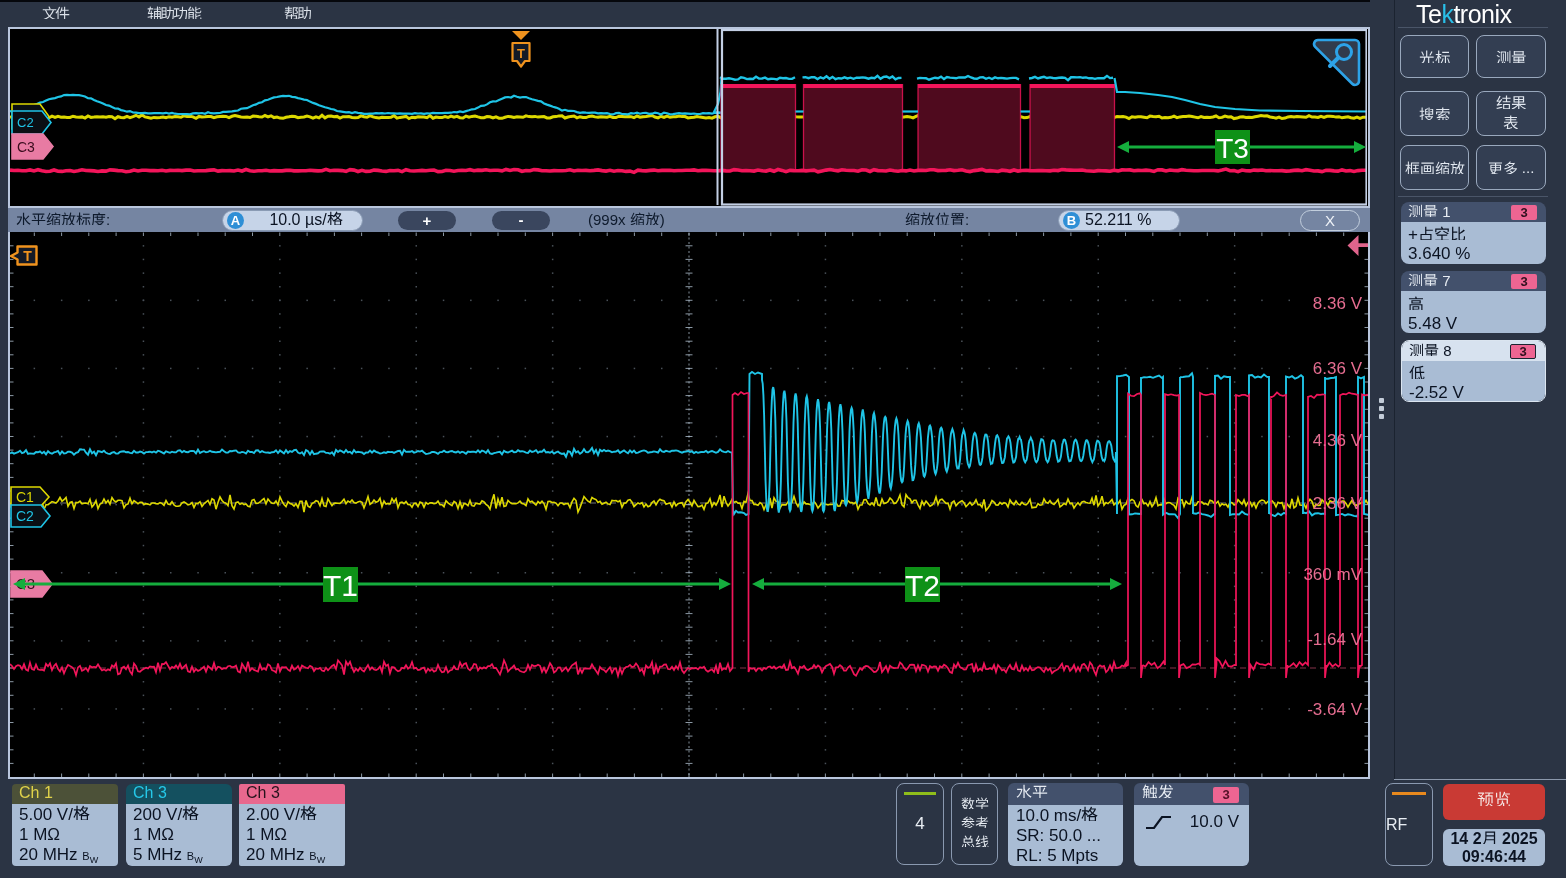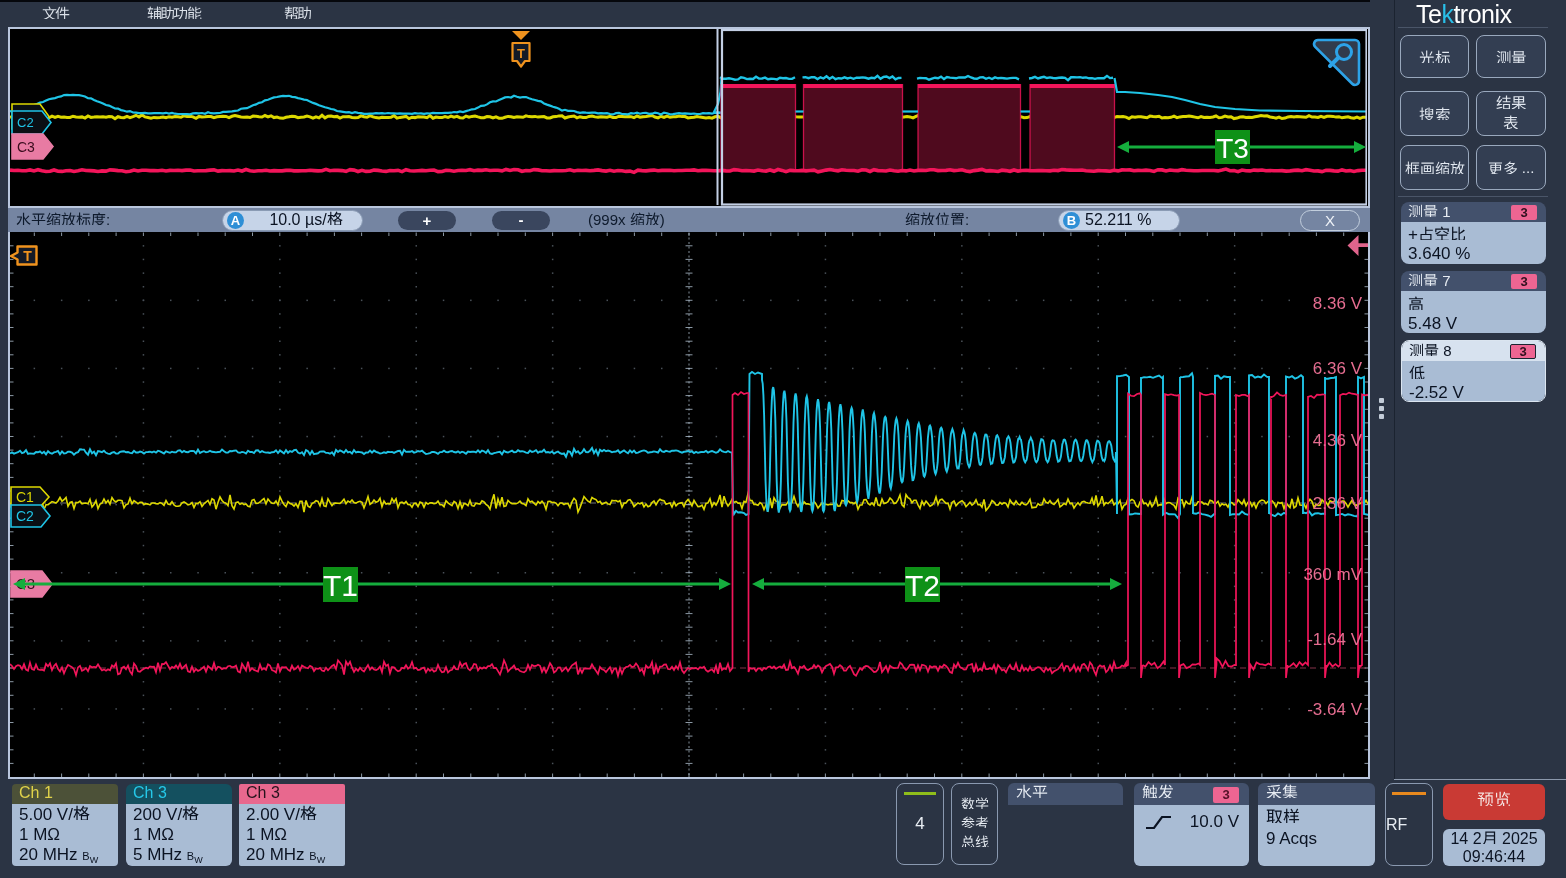--- a/index.html
+++ b/index.html
@@ -1227,52 +1227,43 @@
         <use href="#u603B"></use>
       </svg><svg class="k" style="width:14px;height:12.32px;" viewBox="0 0 1000 880">
         <use href="#u7EBF"></use>
       </svg></div>
   <div class="abs" style="left:1008px;top:783px;width:115px;height:83px;border-radius:6px;overflow:hidden;">
     <div style="height:22px;background:#43516c;color:#e6ebf2;font-size:16px;padding:1px 0 0 8px;"><svg class="k" style="width:16px;height:14.08px;" viewBox="0 0 1000 880">
           <use href="#u6C34"></use>
         </svg><svg class="k" style="width:16px;height:14.08px;" viewBox="0 0 1000 880">
           <use href="#u5E73"></use>
         </svg></div>
+    <div style="height:61px;background:#a9bcd4;color:#0b1322;font-size:17px;padding:1px 0 0 8px;line-height:20px;">10.0 ms/<svg class="k" style="width:17px;height:14.96px;" viewBox="0 0 1000 880">
+          <use href="#u683C"></use>
+        </svg><br>SR: 50.0 ...<br>RL: 5 Mpts</div>
   </div>
   <div class="abs" style="left:1134px;top:783px;width:115px;height:83px;border-radius:6px;overflow:hidden;">
     <div style="height:22px;background:#43516c;color:#e6ebf2;font-size:16px;padding:1px 0 0 8px;"><svg class="k" style="width:16px;height:14.08px;" viewBox="0 0 1000 880">
           <use href="#u89E6"></use>
         </svg><svg class="k" style="width:16px;height:14.08px;" viewBox="0 0 1000 880">
           <use href="#u53D1"></use>
         </svg>
       <span style="position:absolute;right:10px;top:4px;width:26px;height:16px;background:#ed6592;border-radius:2px;color:#551028;font-size:13px;font-weight:bold;text-align:center;line-height:16px;">3</span>
     </div>
     <div style="height:61px;background:#a9bcd4;color:#0b1322;font-size:17px;position:relative;">
       <svg width="30" height="20" style="position:absolute;left:10px;top:8px;">
           <polyline points="2,15 10,15 18,4 27,4" fill="none" stroke="#0b1322" stroke-width="2.2"></polyline>
         </svg>
       <span style="position:absolute;right:10px;top:7px;">10.0 V</span>
     </div>
   </div>
-  <div class="abs" style="left:1258px;top:783px;width:117px;height:83px;border-radius:6px;overflow:hidden;">
-    <div style="height:22px;background:#43516c;color:#e6ebf2;font-size:16px;padding:1px 0 0 8px;"><svg class="k" style="width:16px;height:14.08px;" viewBox="0 0 1000 880">
-          <use href="#u91C7"></use>
-        </svg><svg class="k" style="width:16px;height:14.08px;" viewBox="0 0 1000 880">
-          <use href="#u96C6"></use>
-        </svg></div>
-    <div style="height:61px;background:#a9bcd4;color:#0b1322;font-size:17px;padding:2px 0 0 8px;line-height:21px;"><svg class="k" style="width:17px;height:14.96px;" viewBox="0 0 1000 880">
-          <use href="#u53D6"></use>
-        </svg><svg class="k" style="width:17px;height:14.96px;" viewBox="0 0 1000 880">
-          <use href="#u6837"></use>
-        </svg><br>9 Acqs</div>
-  </div>
   <div class="abs" style="left:1385px;top:783px;width:48px;height:83px;border:1px solid #8a99b0;border-radius:8px;">
     <div style="position:absolute;left:6px;top:8px;width:34px;height:3px;background:#e8891e;"></div>
     <div style="position:absolute;left:0;top:32px;width:100%;text-align:left;color:#e8edf3;font-size:16px;">RF</div>
   </div>
   <div class="abs" style="left:1443px;top:784px;width:102px;height:36px;background:#c93a34;border-radius:6px;color:#f5e4e2;font-size:17px;text-align:center;padding-top:7px;"><svg class="k" style="width:17px;height:14.96px;" viewBox="0 0 1000 880">
         <use href="#u9884"></use>
       </svg><svg class="k" style="width:17px;height:14.96px;" viewBox="0 0 1000 880">
         <use href="#u89C8"></use>
       </svg></div>
-  <div class="abs" style="left:1443px;top:829px;width:102px;height:37px;background:#a9bcd4;border-radius:6px;color:#0b1322;font-size:16px;text-align:center;line-height:18px;padding-top:1px;">14 2<svg class="k" style="width:16px;height:14.08px;" viewBox="0 0 1000 880">
+  <div class="abs" style="left:1443px;top:829px;width:102px;height:37px;background:#a9bcd4;border-radius:6px;color:#0b1322;font-size:16px;text-align:center;line-height:18px;padding-top:1px;font-weight:bold;">14 2<svg class="k" style="width:16px;height:14.08px;" viewBox="0 0 1000 880">
         <use href="#u6708"></use>
       </svg> 2025<br>09:46:44</div>
 </div>
 </body></html>

